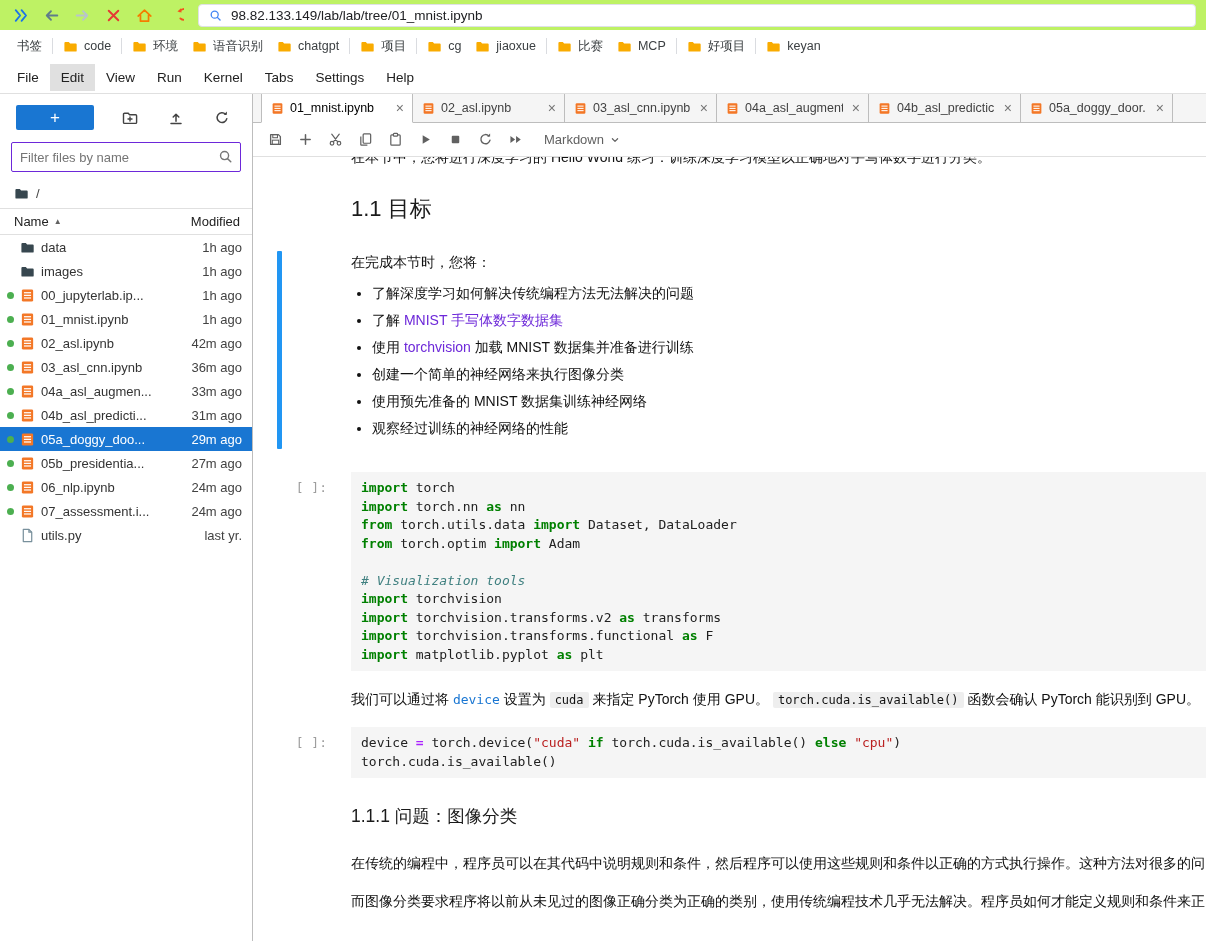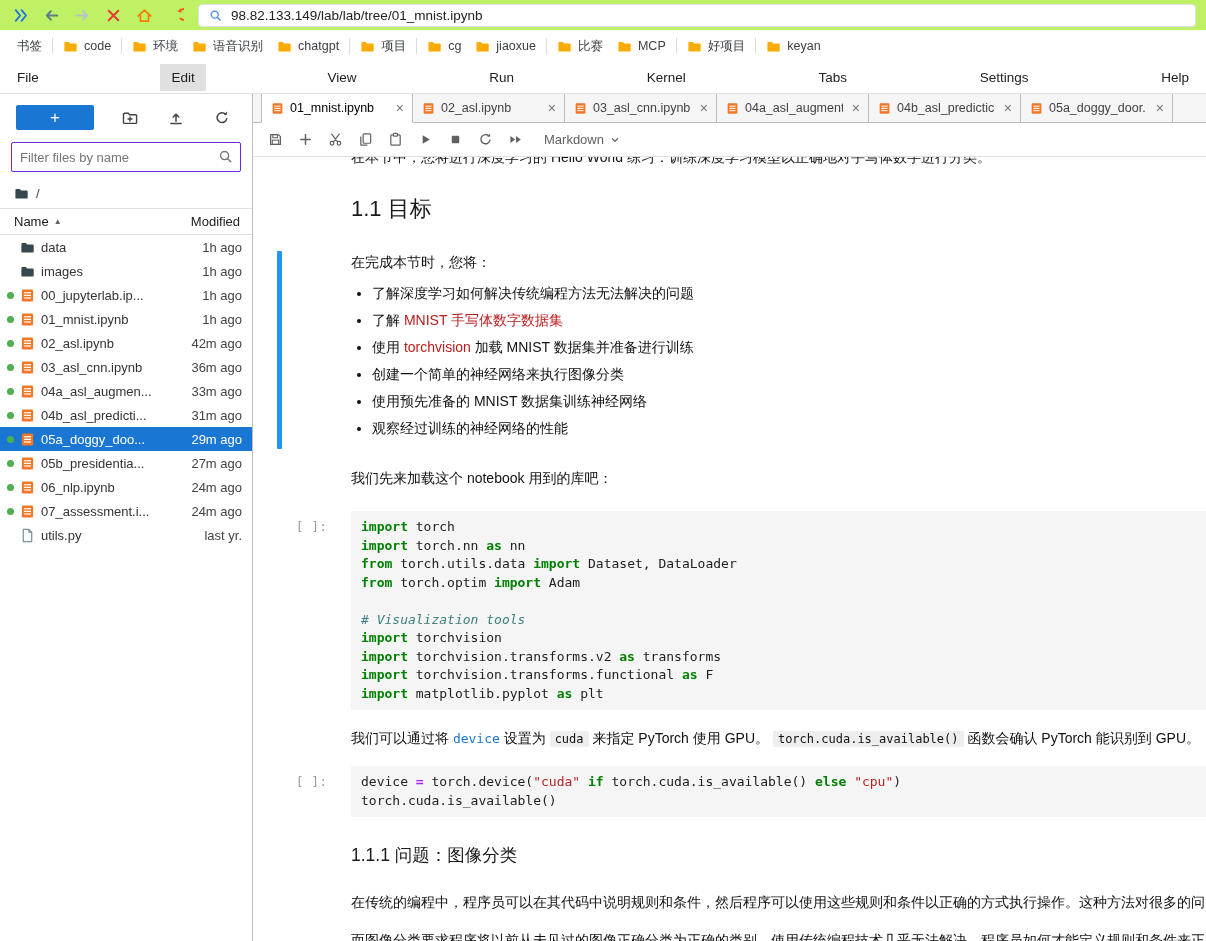--- a/index.html
+++ b/index.html
@@ -22,21 +22,21 @@
   .url-bar .icon { width:13px; height:13px; }
   .url-text { font-size:13.5px; color:#202124; white-space:nowrap; }
 
   
   .bookmarks-bar { height:32px; display:flex; align-items:center; padding:0 10px; background:#fff; }
   .bm-item { display:flex; align-items:center; gap:6px; padding:3px 7px; font-size:12.5px; color:#3c4043; cursor:pointer; border-radius:3px; }
   .bm-item .icon { width:15px; height:15px; }
   .bm-divider { width:1px; height:16px; background:#dadce0; margin:0 3px; }
 
   
-  .menubar { height:32px; display:flex; align-items:center; padding:0 6px; background:#fff; border-bottom:1px solid #e0e0e0;justify-content:space-between; }
+  .menubar { height:32px; display:flex; align-items:center; padding:0 6px; background:#fff; border-bottom:1px solid #e0e0e0; }
   .menu-item { padding:6px 11px; font-size:13.5px; color:#212121; cursor:pointer; }
   .menu-item.active { background:#e0e0e0; }
 
   
   .main { display:flex; height:847px; }
 
   
   .sidebar { width:253px; flex:none; border-right:1px solid #bdbdbd; background:#fff; display:flex; flex-direction:column; }
   .fb-toolbar { display:flex; align-items:center; justify-content:space-between; padding:11px 22px 7px 16px; }
   .new-btn { width:78px; height:25px; background:#1976d2; color:#fff; border:none; border-radius:2px;
@@ -88,21 +88,21 @@
   .cut-line { margin-left:98px; height:10px; overflow:hidden; display:flex; align-items:flex-end;
               white-space:nowrap; font-size:14px; color:#111; }
   .md-h2 { margin:27px 0 0 98px; font-size:22px; font-weight:500; color:#1a1a1a; }
   .md-h3 { margin:26px 0 0 98px; font-size:17.5px; font-weight:500; color:#1a1a1a; }
   .cell.selected { position:relative; margin-top:27px; padding:3px 0 2px 98px; }
   .cell.selected::before { content:""; position:absolute; left:24px; top:0; bottom:0; width:5px; background:#2196f3; border-radius:1px; }
   .md-p { font-size:14px; color:#111; margin:0; }
   .cell .md-p { margin:0 0 13px; }
   .md-ul { margin:0; padding-left:21px; }
   .md-li { font-size:14px; color:#111; margin:0 0 9px; }
-  .md-link { color:#b91c1c; text-decoration:none; cursor:pointer; }
+  .md-link { color:#6d28d9; text-decoration:none; cursor:pointer; }
   .inline-code { font-family:"DejaVu Sans Mono", monospace; font-size:12px; background:#eee; padding:1px 5px; border-radius:2px; color:#111; }
   .code-link { font-family:"DejaVu Sans Mono", monospace; font-size:13px; color:#1976d2; cursor:pointer; }
   .p-load { margin:21px 0 0 98px; }
   .p-device { margin:16px 0 0 98px; white-space:nowrap; overflow:hidden; line-height:24px; }
   .p-clip { white-space:nowrap; overflow:hidden; }
   .p1 { margin:27px 0 8px 98px; }
   .p2 { margin:20px 0 0 98px; }
   .code-cell { position:relative; margin-top:23px; }
   .code-cell.c2 { margin-top:15px; }
   .prompt { position:absolute; left:0; top:8px; width:86px; text-align:right; padding-right:12px;
@@ -664,21 +664,20 @@
         <ul class="md-ul" id="bullets">
             <li class="md-li"><span>了解深度学习如何解决传统编程方法无法解决的问题</span></li>
             <li class="md-li"><span>了解 </span><a class="md-link">MNIST 手写体数字数据集</a></li>
             <li class="md-li"><span>使用 </span><a class="md-link">torchvision</a><span> 加载 MNIST 数据集并准备进行训练</span></li>
             <li class="md-li"><span>创建一个简单的神经网络来执行图像分类</span></li>
             <li class="md-li"><span>使用预先准备的 MNIST 数据集训练神经网络</span></li>
             <li class="md-li"><span>观察经过训练的神经网络的性能</span></li>
           </ul>
       </div>
 
-      <p class="md-p p-load">我们先来加载这个 notebook 用到的库吧：</p>
 
       <div class="code-cell">
         <span class="prompt">[ ]:</span>
         <div class="code-area" id="code1">
             <div class="code-line"><span class="tok-k">import</span><span class="tok-n"> torch</span></div>
             <div class="code-line"><span class="tok-k">import</span><span class="tok-n"> torch.nn </span><span class="tok-k">as</span><span class="tok-n"> nn</span></div>
             <div class="code-line"><span class="tok-k">from</span><span class="tok-n"> torch.utils.data </span><span class="tok-k">import</span><span class="tok-n"> Dataset, DataLoader</span></div>
             <div class="code-line"><span class="tok-k">from</span><span class="tok-n"> torch.optim </span><span class="tok-k">import</span><span class="tok-n"> Adam</span></div>
             <div class="code-line">&nbsp;</div>
             <div class="code-line"><span class="tok-c"># Visualization tools</span></div>

